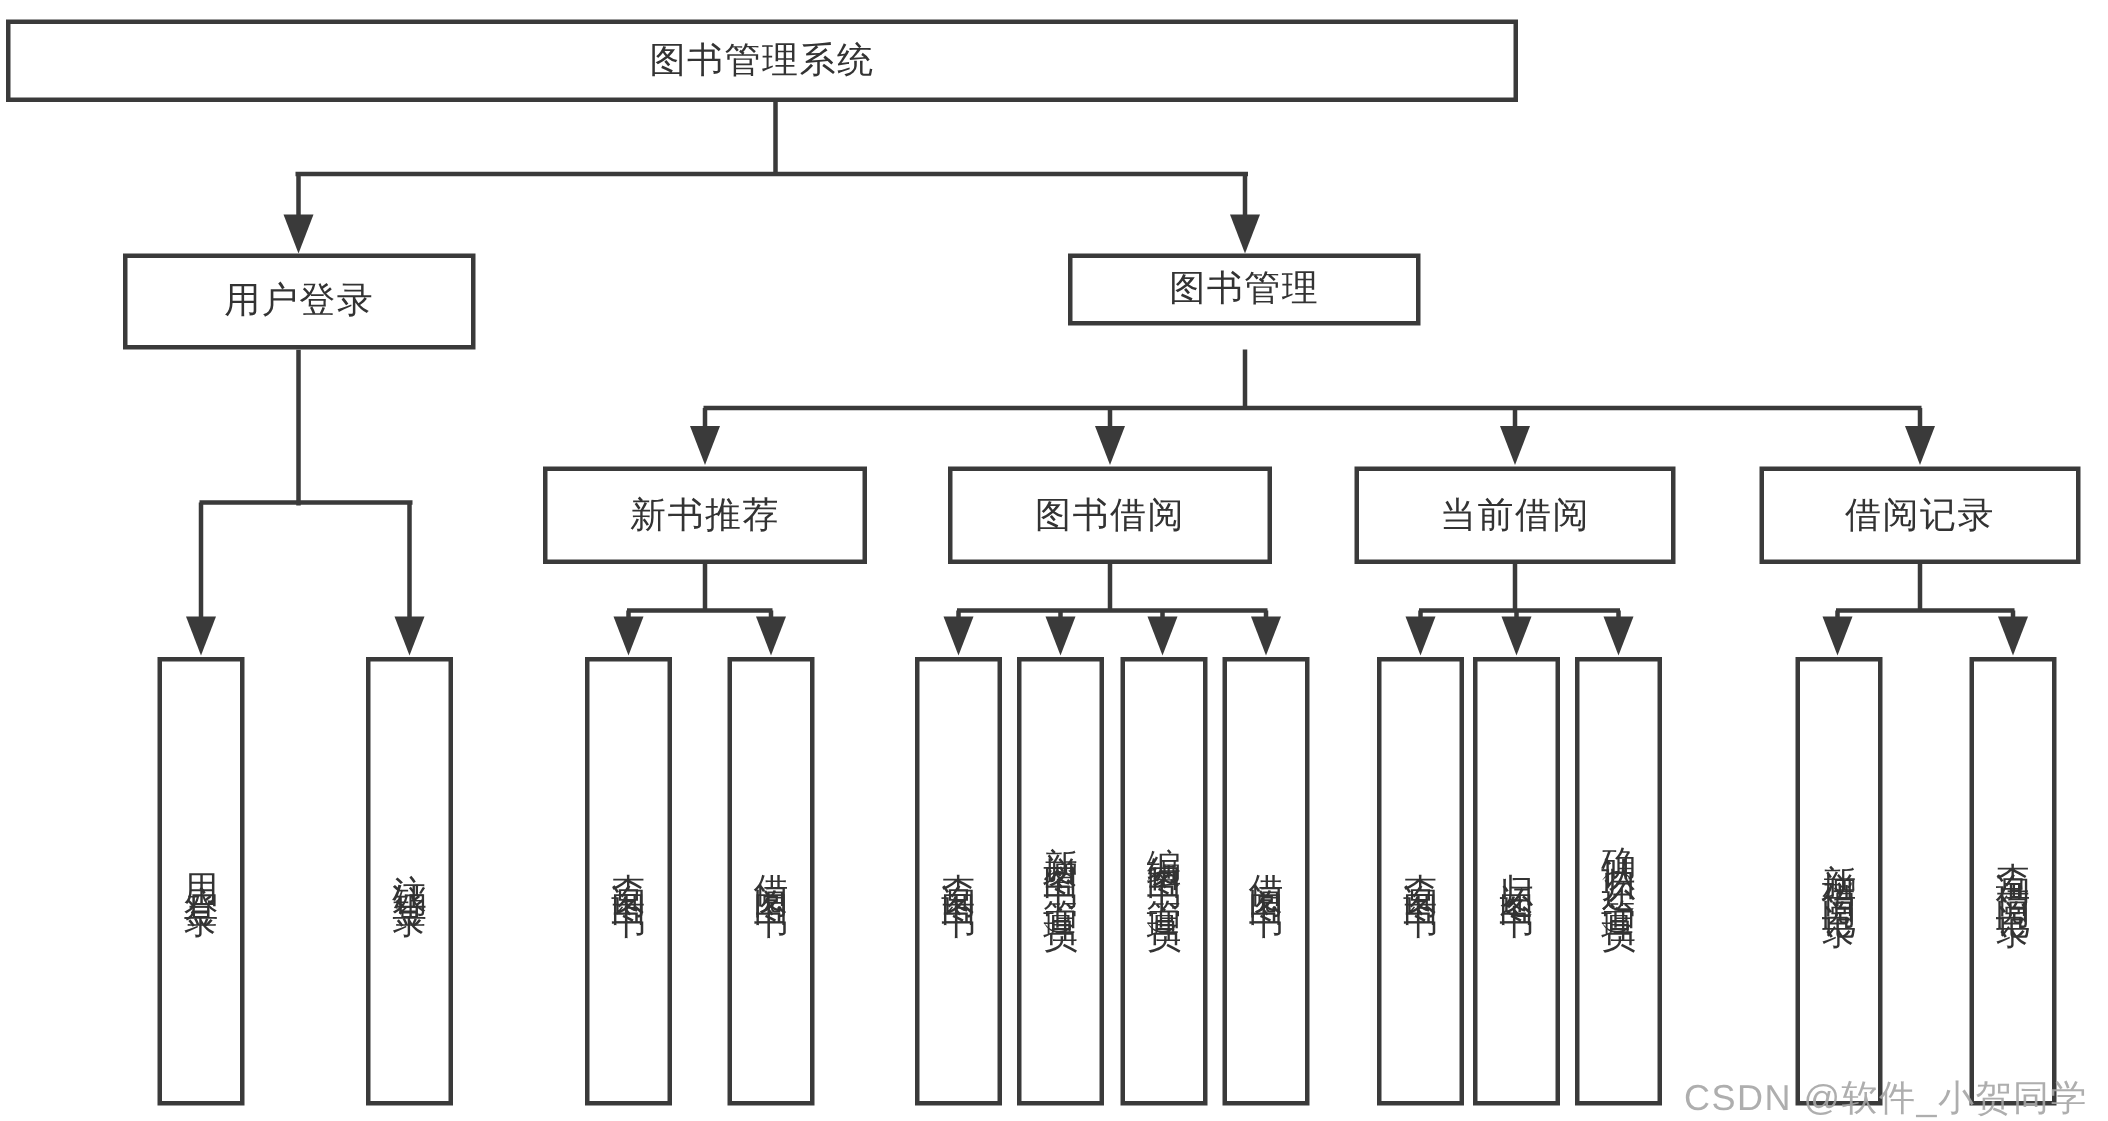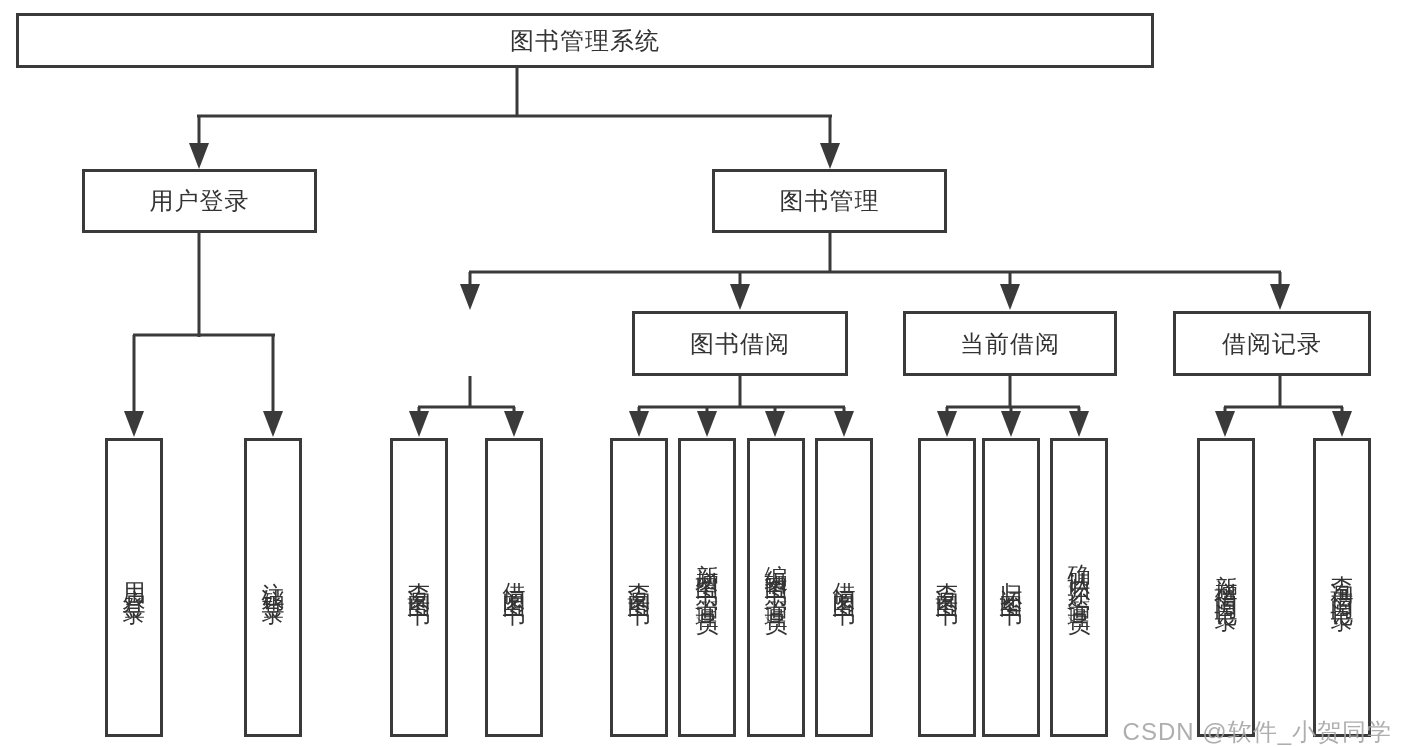--- a/index.html
+++ b/index.html
@@ -57,38 +57,41 @@
       <polygon points="765,411 785,411 775,437"></polygon>
       <polygon points="834,411 854,411 844,437"></polygon>
       <polygon points="937,411 957,411 947,437"></polygon>
       <polygon points="1001,411 1021,411 1011,437"></polygon>
       <polygon points="1069,411 1089,411 1079,437"></polygon>
       <polygon points="1215,411 1235,411 1225,437"></polygon>
       <polygon points="1332,411 1352,411 1342,437"></polygon>
     </g>
   </svg>
 
-  <div class="node" style="left:16px;top:13px;width:1138px;height:55px">
+  <div class="node" style="left:4px;top:13px;width:1008px;height:55px">
     <span>图书管理系统</span>
   </div>
 
   <div class="node" style="left:82px;top:169px;width:235px;height:64px">
     <span>用户登录</span>
   </div>
-  <div class="node" style="left:712px;top:169px;width:235px;height:64px">
+  <div class="node" style="left:712px;top:169px;width:235px;height:48px">
     <span>图书管理</span>
   </div>
 
+  <div class="node" style="left:362px;top:311px;width:216px;height:65px">
+    <span>新书推荐</span>
+  </div>
   <div class="node" style="left:903px;top:311px;width:214px;height:65px">
     <span>当前借阅</span>
   </div>
   <div class="node" style="left:632px;top:311px;width:216px;height:65px">
     <span>图书借阅</span>
   </div>
-  <div class="node" style="left:1173px;top:311px;width:198px;height:65px">
+  <div class="node" style="left:1173px;top:311px;width:214px;height:65px">
     <span>借阅记录</span>
   </div>
 
   <div class="node leaf" style="left:105px;top:438px;width:58px;height:299px">
     <span class="vtext">用户登录</span>
   </div>
   <div class="node leaf" style="left:244px;top:438px;width:58px;height:299px">
     <span class="vtext">注销登录</span>
   </div>
 

